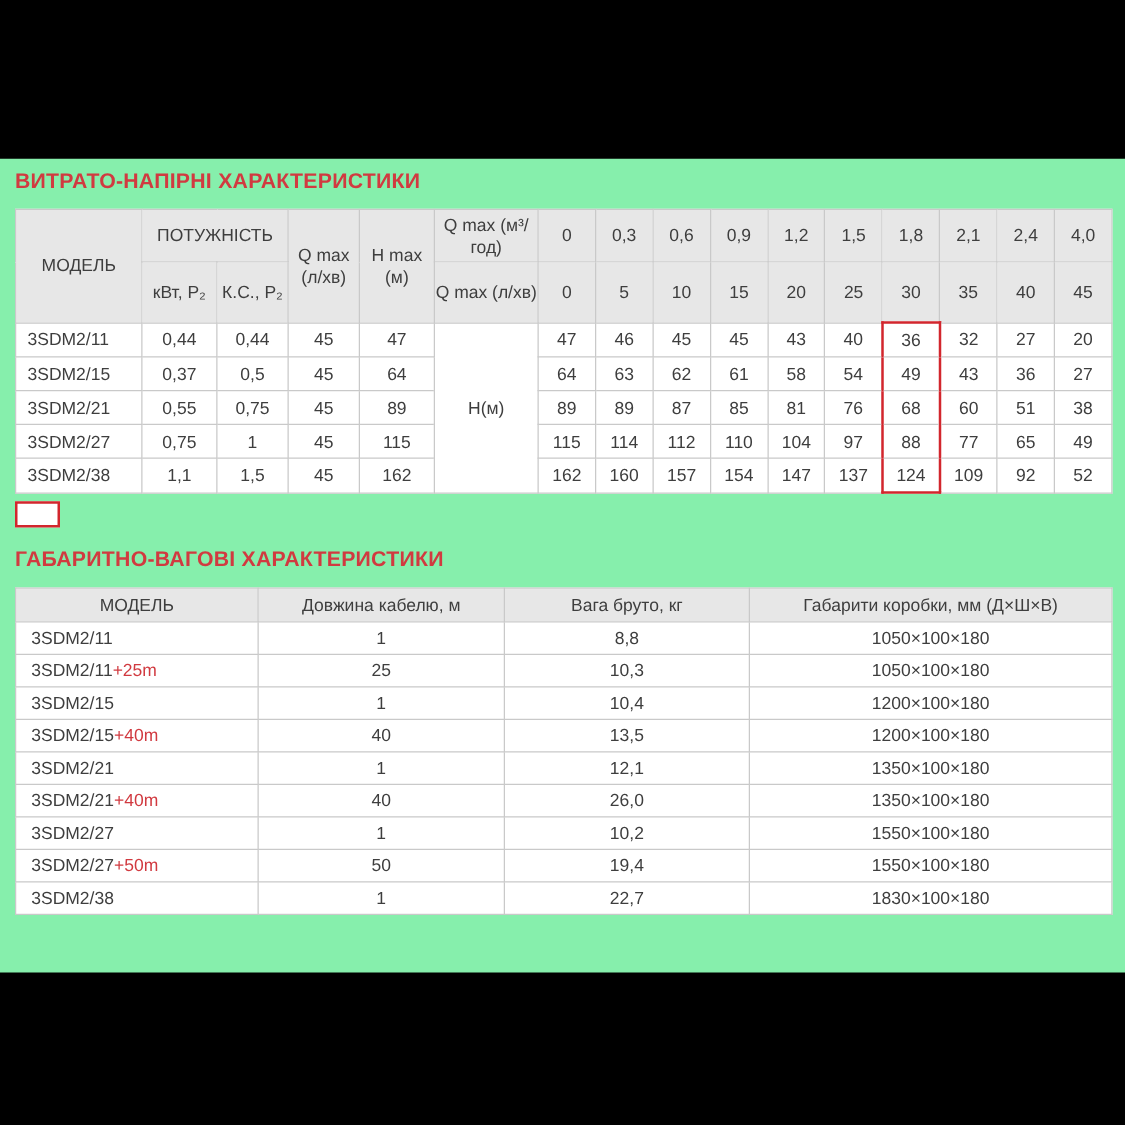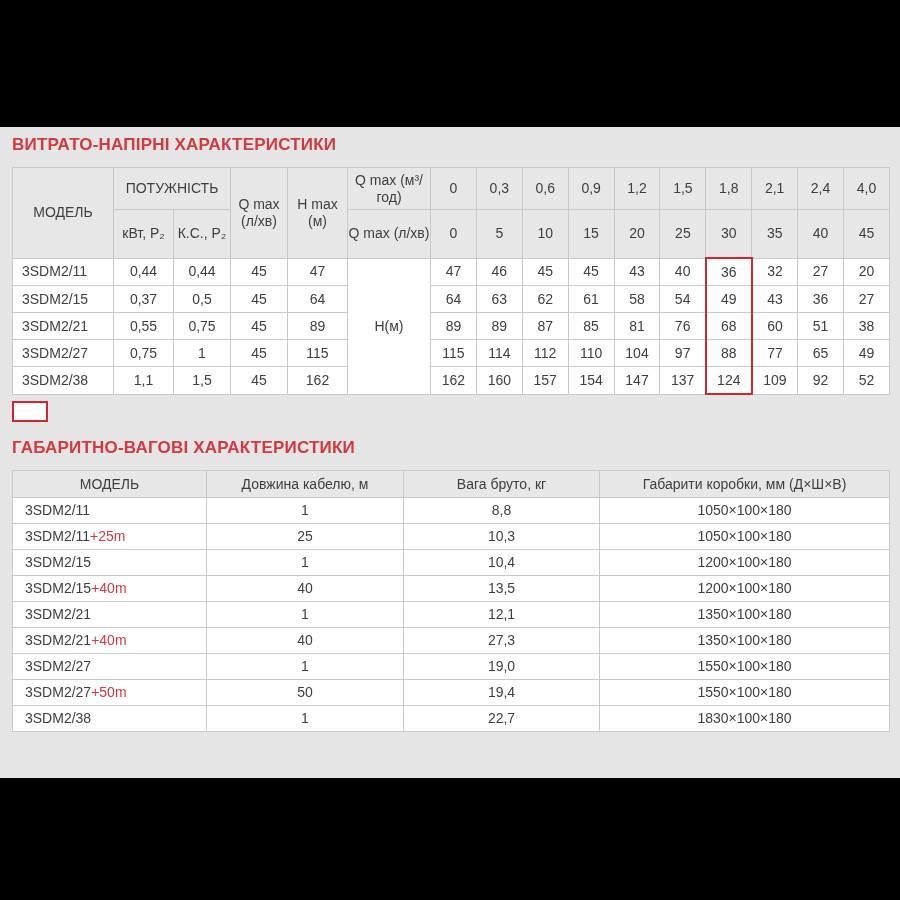--- a/index.html
+++ b/index.html
@@ -1,17 +1,17 @@
 <!DOCTYPE html>
 <html style="--accent-red: #d13a40; --box-red: #d2262d; --header-bg: #e7e7e7; --border: #c9c9c9; --text: #3e3e3e; --page-bg: #000000; --panel-bg: #ffffff;"><head>
 <meta charset="utf-8">
 <style>
   html, body { margin:0; padding:0; width:900px; height:900px; overflow:hidden; }
   body { background:#000; position:relative; font-family:"Liberation Sans","DejaVu Sans",sans-serif; }
-  .panel { position:absolute; top:127px; left:0; width:900px; height:651px; background:#e5e5e5; }
+  .panel { position:absolute; top:127px; left:0; width:900px; height:651px; background:#86efac; }
 
   .sec-title {
     position:absolute; left:12px; margin:0;
     font-size:17px; font-weight:bold; letter-spacing:0.2px;
     color:var(--accent-red,#d13a40); white-space:nowrap;
   }
   .title1 { top:8px; }
   .title2 { top:311px; }
 
   table { border-collapse:collapse; table-layout:fixed; position:absolute; left:12px; background:#fff; }
@@ -233,27 +233,27 @@
     </tr>
     <tr class="dr">
       <td class="model-cell"><span>3SDM2/21</span><span class="red"></span></td>
       <td>1</td>
       <td>12,1</td>
       <td>1350×100×180</td>
     </tr>
     <tr class="dr">
       <td class="model-cell"><span>3SDM2/21</span><span class="red">+40m</span></td>
       <td>40</td>
-      <td>27,3</td>
+      <td>26,0</td>
       <td>1350×100×180</td>
     </tr>
     <tr class="dr">
       <td class="model-cell"><span>3SDM2/27</span><span class="red"></span></td>
       <td>1</td>
-      <td>19,0</td>
+      <td>10,2</td>
       <td>1550×100×180</td>
     </tr>
     <tr class="dr">
       <td class="model-cell"><span>3SDM2/27</span><span class="red">+50m</span></td>
       <td>50</td>
       <td>19,4</td>
       <td>1550×100×180</td>
     </tr>
     <tr class="dr">
       <td class="model-cell"><span>3SDM2/38</span><span class="red"></span></td>

